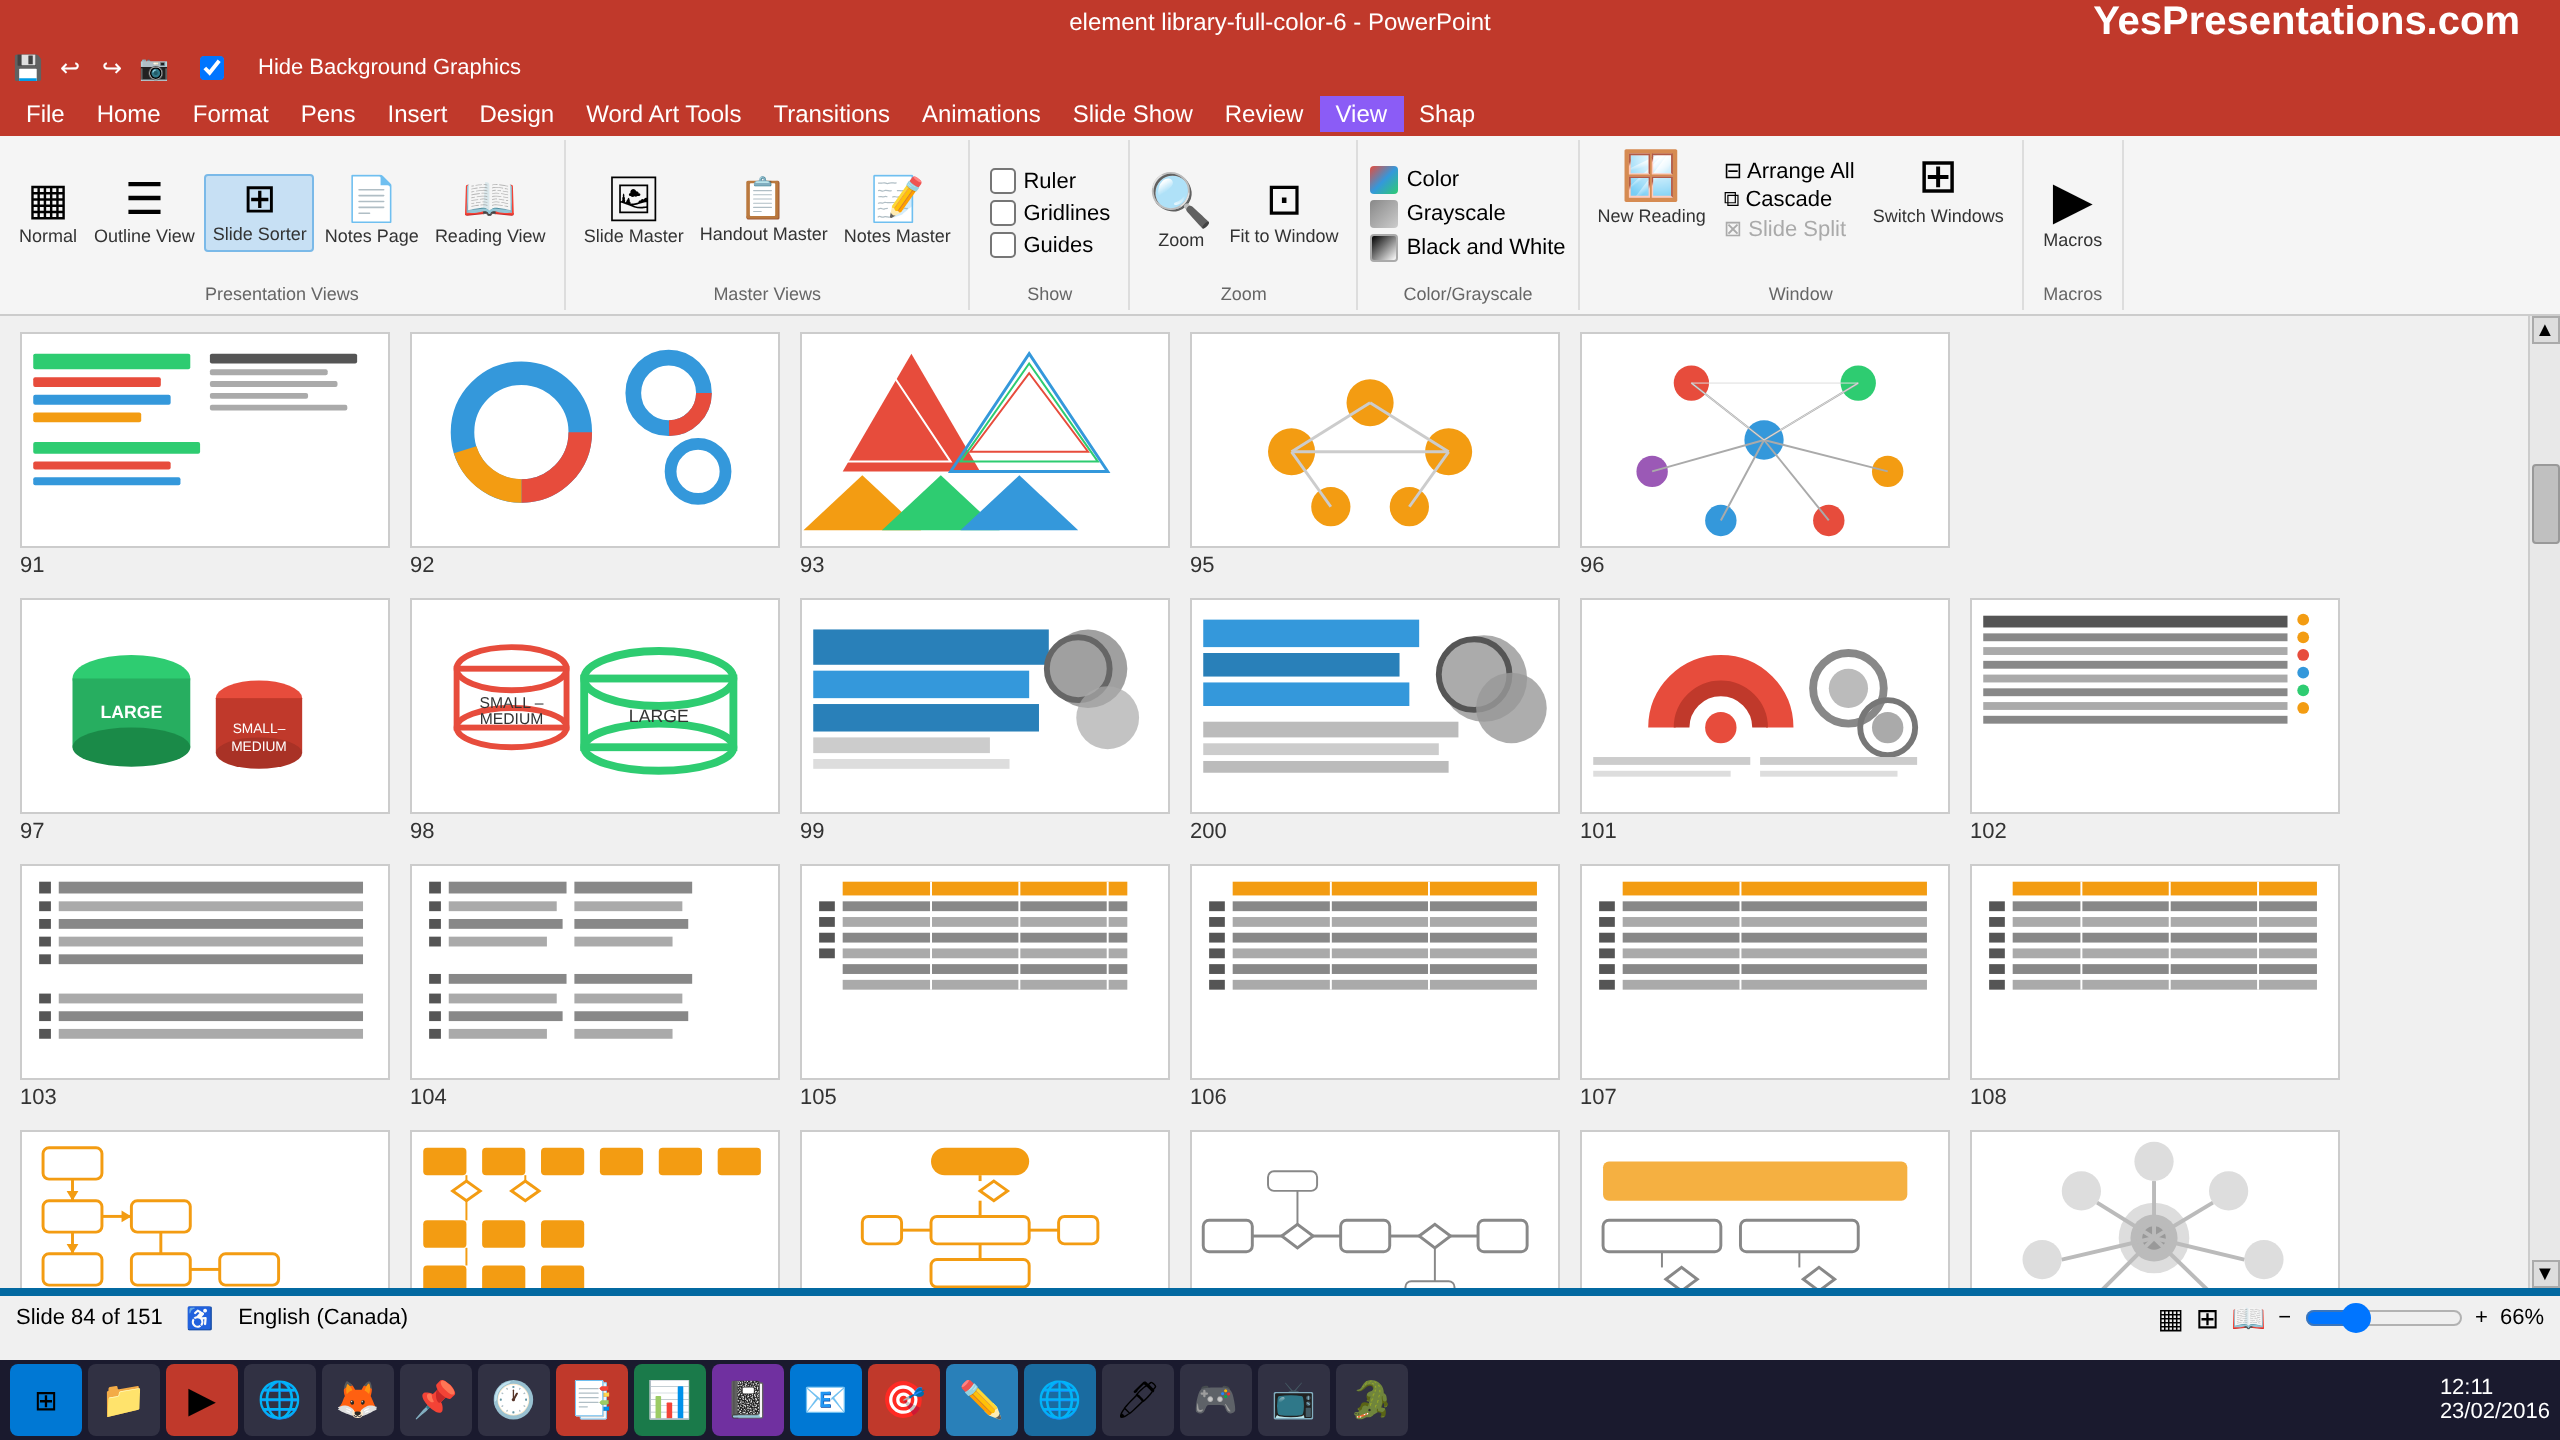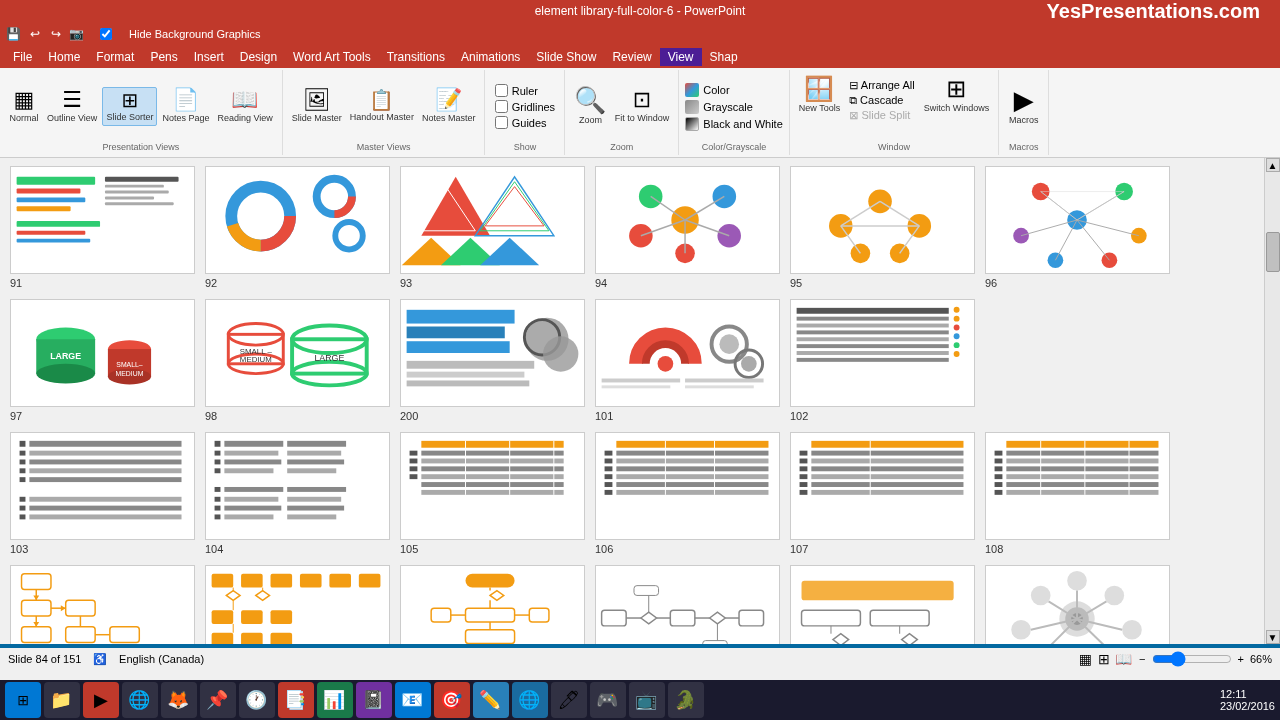--- a/index.html
+++ b/index.html
@@ -38,21 +38,21 @@
       align-items: center;
       padding: 0 5px;
     }
     .menu-item {
       color: white;
       padding: 2px 8px;
       font-size: 12px;
       cursor: pointer;
     }
     .menu-item.active {
-      background: #4c1d95;
+      background: #8b5cf6;
     }
 
     
     .quick-toolbar {
       height: 24px;
       background: #c0392b;
       display: flex;
       align-items: center;
       padding: 0 5px;
       gap: 3px;
@@ -340,21 +340,21 @@
         <span>Black and White</span>
       </div>
     </div>
     <div class="ribbon-group-label">Color/Grayscale</div>
   </div>
 
   <div class="ribbon-group" style="min-width:120px">
     <div style="display:flex;flex:1;gap:6px;padding:2px 0;align-items:flex-start">
       <div class="rb">
         <span class="icon" style="font-size:24px">🪟</span>
-        <span class="label">New Tools</span>
+        <span class="label">New Reading</span>
       </div>
       <div style="display:flex;flex-direction:column;gap:2px;justify-content:center;padding-top:4px">
         <div style="font-size:11px;cursor:pointer;display:flex;align-items:center;gap:2px">⊟ Arrange All</div>
         <div style="font-size:11px;cursor:pointer;display:flex;align-items:center;gap:2px">⧉ Cascade</div>
         <div style="font-size:11px;cursor:pointer;color:#aaa;display:flex;align-items:center;gap:2px">⊠ Slide Split</div>
       </div>
       <div class="rb">
         <span class="icon" style="font-size:24px">⊞</span>
         <span class="label">Switch Windows</span>
       </div>
@@ -427,39 +427,20 @@
             <polygon points="70,72 100,100 40,100" fill="#2ecc71"></polygon>
             <polygon points="110,72 140,100 80,100" fill="#3498db"></polygon>
             <polygon points="115,10 155,70 75,70" fill="none" stroke="#3498db" stroke-width="1.5"></polygon>
             <polygon points="115,15 150,65 80,65" fill="none" stroke="#2ecc71" stroke-width="1"></polygon>
             <polygon points="115,20 145,60 85,60" fill="none" stroke="#e74c3c" stroke-width="1"></polygon>
           </svg>
         </div>
         <span class="slide-num">93</span>
       </div>
 
-      <div class="slide-item">
-        <div class="slide-thumb">
-          <svg class="thumb-svg" viewBox="0 0 185 108" xmlns="http://www.w3.org/2000/svg">
-            <rect width="185" height="108" fill="white"></rect>
-            <circle cx="90" cy="54" r="14" fill="#f39c12"></circle>
-            <circle cx="55" cy="30" r="12" fill="#2ecc71"></circle>
-            <circle cx="130" cy="30" r="12" fill="#3498db"></circle>
-            <circle cx="45" cy="70" r="12" fill="#e74c3c"></circle>
-            <circle cx="135" cy="70" r="12" fill="#9b59b6"></circle>
-            <circle cx="90" cy="88" r="10" fill="#e74c3c"></circle>
-            <line x1="90" y1="54" x2="55" y2="30" stroke="#aaa" stroke-width="1.5"></line>
-            <line x1="90" y1="54" x2="130" y2="30" stroke="#aaa" stroke-width="1.5"></line>
-            <line x1="90" y1="54" x2="45" y2="70" stroke="#aaa" stroke-width="1.5"></line>
-            <line x1="90" y1="54" x2="135" y2="70" stroke="#aaa" stroke-width="1.5"></line>
-            <line x1="90" y1="54" x2="90" y2="88" stroke="#aaa" stroke-width="1.5"></line>
-          </svg>
-        </div>
-        <span class="slide-num">94</span>
-      </div>
 
       <div class="slide-item">
         <div class="slide-thumb">
           <svg class="thumb-svg" viewBox="0 0 185 108" xmlns="http://www.w3.org/2000/svg">
             <rect width="185" height="108" fill="white"></rect>
             <circle cx="90" cy="35" r="12" fill="#f39c12"></circle>
             <circle cx="50" cy="60" r="12" fill="#f39c12"></circle>
             <circle cx="130" cy="60" r="12" fill="#f39c12"></circle>
             <circle cx="70" cy="88" r="10" fill="#f39c12"></circle>
             <circle cx="110" cy="88" r="10" fill="#f39c12"></circle>
@@ -528,20 +509,36 @@
             <text x="50" y="63" text-anchor="middle" font-size="8" fill="#333">MEDIUM</text>
             <ellipse cx="125" cy="40" rx="38" ry="14" fill="none" stroke="#2ecc71" stroke-width="4"></ellipse>
             <rect x="87" y="40" width="76" height="35" fill="none" stroke="#2ecc71" stroke-width="4"></rect>
             <ellipse cx="125" cy="75" rx="38" ry="12" fill="none" stroke="#2ecc71" stroke-width="4"></ellipse>
             <text x="125" y="62" text-anchor="middle" font-size="9" fill="#333">LARGE</text>
           </svg>
         </div>
         <span class="slide-num">98</span>
       </div>
 
+      <div class="slide-item">
+        <div class="slide-thumb">
+          <svg class="thumb-svg" viewBox="0 0 185 108" xmlns="http://www.w3.org/2000/svg">
+            <rect width="185" height="108" fill="white"></rect>
+            <rect x="5" y="15" width="120" height="18" fill="#2980b9"></rect>
+            <rect x="5" y="36" width="110" height="14" fill="#3498db"></rect>
+            <rect x="5" y="53" width="115" height="14" fill="#2980b9"></rect>
+            <circle cx="145" cy="35" r="20" fill="#888" opacity="0.8"></circle>
+            <circle cx="140" cy="35" r="16" fill="none" stroke="#666" stroke-width="3"></circle>
+            <circle cx="155" cy="60" r="16" fill="#aaa" opacity="0.7"></circle>
+            <rect x="5" y="70" width="90" height="8" fill="#ccc"></rect>
+            <rect x="5" y="81" width="100" height="5" fill="#ddd"></rect>
+          </svg>
+        </div>
+        <span class="slide-num">99</span>
+      </div>
 
       <div class="slide-item">
         <div class="slide-thumb">
           <svg class="thumb-svg" viewBox="0 0 185 108" xmlns="http://www.w3.org/2000/svg">
             <rect width="185" height="108" fill="white"></rect>
             <rect x="5" y="10" width="110" height="14" fill="#3498db"></rect>
             <rect x="5" y="27" width="100" height="12" fill="#2980b9"></rect>
             <rect x="5" y="42" width="105" height="12" fill="#3498db"></rect>
             <circle cx="148" cy="40" r="22" fill="#888" opacity="0.7"></circle>
             <circle cx="143" cy="38" r="18" fill="none" stroke="#555" stroke-width="3"></circle>

